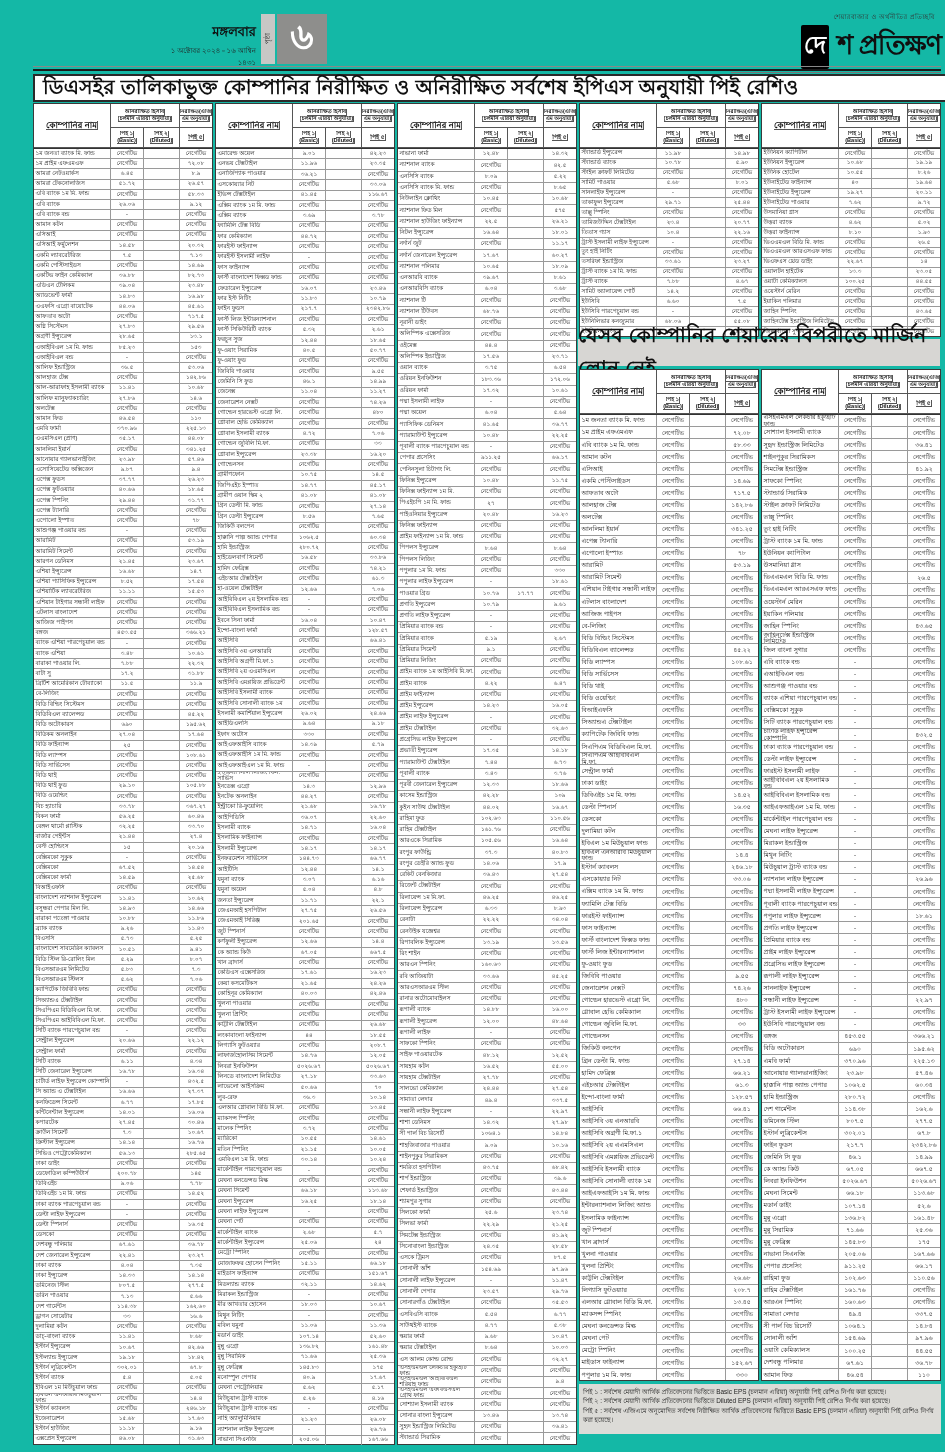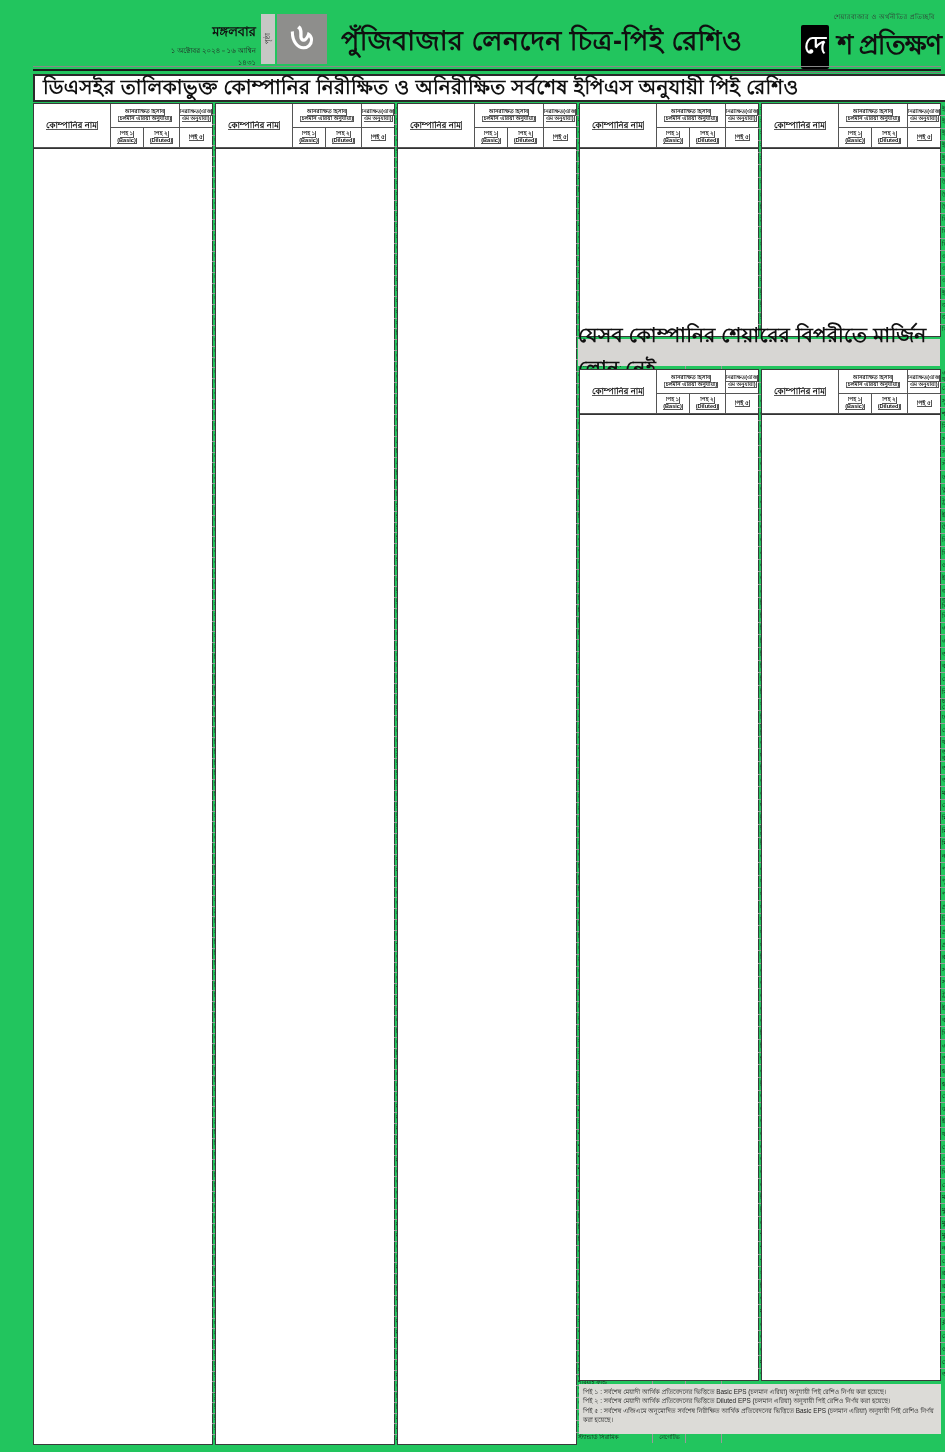--- a/index.html
+++ b/index.html
@@ -1,38 +1,38 @@
 <!DOCTYPE html>
 <html><head>
 <meta charset="utf-8">
 <style>
   html,body{margin:0;padding:0;background:#efeeea;}
   body{width:945px;height:1452px;position:relative;font-family:"Liberation Sans",sans-serif;color:#101010;overflow:hidden;}
-  .page{position:absolute;inset:0;background:#22c55e;}
+  .page{position:absolute;inset:0;background:#14b8a6;}
   
   .masthead{position:absolute;left:33px;top:8px;width:908px;height:56px;}
   .dateblock{position:absolute;left:118px;top:14px;width:105px;text-align:right;}
   .weekday{font-weight:bold;font-size:13px;}
   .dateline{font-size:7px;margin-top:2px;color:#222;}
   .pagetab{position:absolute;left:228px;top:6px;width:14px;height:50px;background:#c7c7c5;display:flex;align-items:center;justify-content:center;}
   .pagetab span{writing-mode:vertical-rl;transform:rotate(180deg);font-size:7px;color:#333;}
   .pagebox{position:absolute;left:244px;top:6px;width:50px;height:50px;background:#8e8e8c;color:#fff;display:flex;align-items:center;justify-content:center;font-size:36px;font-weight:bold;}
   .pagetitle{position:absolute;left:308px;top:12px;font-size:27px;font-weight:bold;letter-spacing:.5px;}
   .logoblock{position:absolute;right:0;top:4px;width:210px;text-align:right;}
   .logotag{font-size:6.5px;color:#333;letter-spacing:.5px;margin-right:6px;}
   .logoline{display:flex;justify-content:flex-end;align-items:center;margin-top:1px;}
   .logofirst{background:#000;color:#fff;font-size:24px;font-weight:bold;padding:1px 3px 3px 3px;border-radius:2px;}
   .logorest{font-size:27px;font-weight:900;letter-spacing:-1px;margin-left:8px;}
   .logorule{border-top:1px solid #777;margin-top:3px;}
   .logorule2{border-top:2px solid #222;width:70px;margin-left:auto;margin-top:2px;}
   .toprule{position:absolute;left:33px;top:66px;width:908px;border-top:1px solid #888;border-bottom:2px solid #1a1a1a;height:2px;}
   
   .banner{position:absolute;left:33px;top:74px;width:904px;height:24px;border:2px solid #2a2a2a;background:#fff;display:flex;align-items:center;padding-left:8px;font-size:20px;font-weight:bold;letter-spacing:.3px;}
   
-  .colgroup{position:absolute;width:180px;border:1.5px solid #3a3a3a;background:#fff;display:flex;flex-direction:row;box-sizing:border-box;}
+  .colgroup{position:absolute;width:180px;border:1.5px solid #3a3a3a;background:#fff;display:flex;flex-direction:column;box-sizing:border-box;}
   .c1{left:33px;top:103px;height:1342px;}
   .c2{left:215px;top:103px;height:1342px;}
   .c3{left:397px;top:103px;height:1342px;}
   .c4{left:579px;top:103px;height:234px;}
   .c5{left:761px;top:103px;height:234px;}
   .m1{left:579px;top:369px;height:1012px;}
   .m2{left:761px;top:369px;height:1012px;}
   .thead{height:44px;flex:0 0 auto;display:grid;grid-template-columns:77px 33px 36px 1fr;grid-template-rows:24px 20px;border-bottom:1.2px solid #333;}
   .thead div{border-right:1px solid #555;border-bottom:1px solid #555;display:flex;flex-direction:column;align-items:center;justify-content:center;text-align:center;font-weight:bold;line-height:1.05;overflow:hidden;}
   .h-company{grid-row:1/3;grid-column:1;font-size:8.5px;}
@@ -62,21 +62,20 @@
 
   <div class="masthead">
     <div class="dateblock">
       <div class="weekday">মঙ্গলবার</div>
       <div class="dateline">১ অক্টোবর ২০২৪ ▫ ১৬ আশ্বিন ১৪৩১</div>
     </div>
     <div class="pagetab">
         <span>পৃষ্ঠা</span>
       </div>
     <div class="pagebox">৬</div>
-    <div class="pagetitle">পুঁজিবাজার লেনদেন চিত্র-পিই রেশিও</div>
     <div class="logoblock">
       <div class="logotag">শেয়ারবাজার ও অর্থনীতির প্রতিচ্ছবি</div>
       <div class="logoline">
         <span class="logofirst">দে</span>
         <span class="logorest">শ প্রতিক্ষণ</span>
       </div>
       <div class="logorule"></div>
       <div class="logorule2"></div>
     </div>
   </div>

